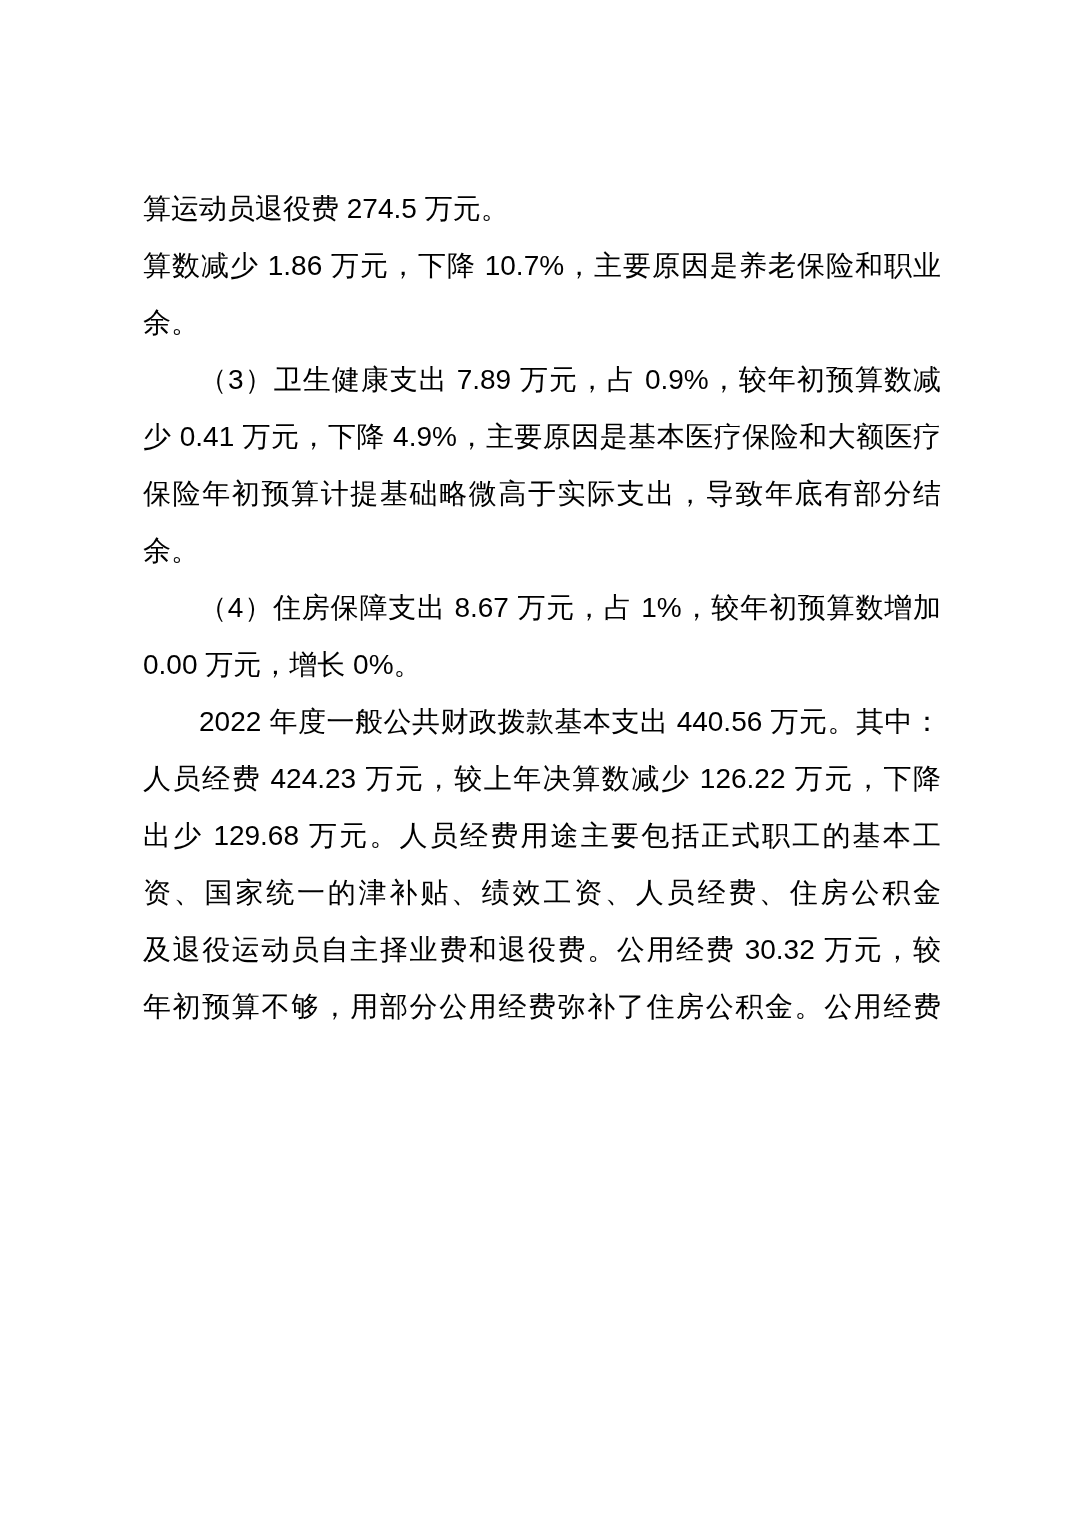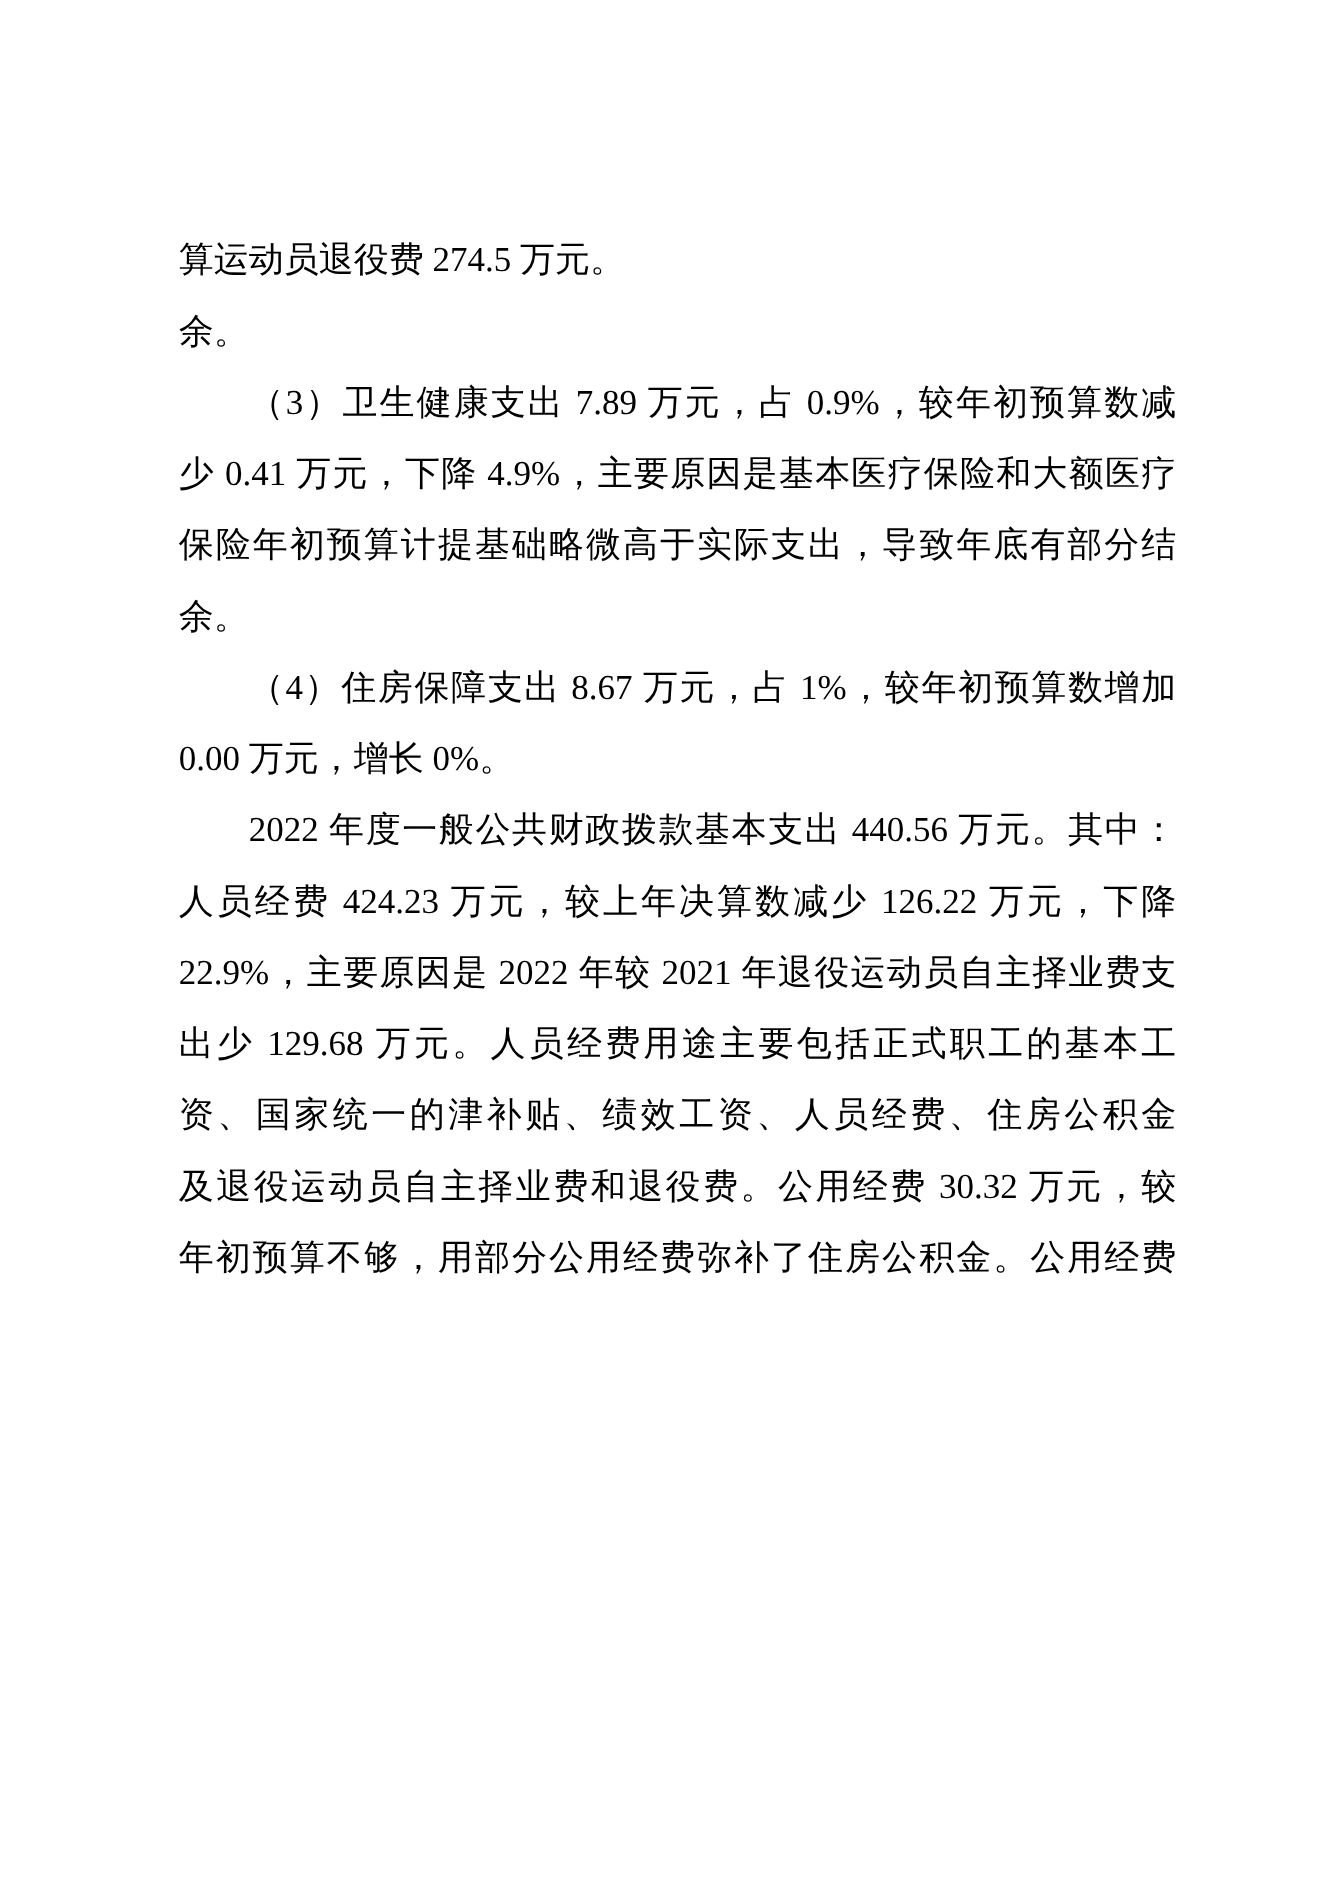--- a/index.html
+++ b/index.html
@@ -6,21 +6,21 @@
     margin: 0;
     padding: 0;
     background: #ffffff;
   }
   .page {
     position: relative;
     width: 1075px;
     height: 1323px;
     background: #ffffff;
     overflow: hidden;
-    font-family: Liberation Serif, serif;
+    font-family: Liberation Sans, sans-serif;
     color: #000000;
   }
   .text-block {
     position: absolute;
     left: 143px;
     top: 180px;
     width: 798px;
   }
   .line {
     height: 57px;
@@ -53,34 +53,34 @@
 </style>
 </head>
 <body>
 
 <div class="page">
 
   <div class="text-block">
 
     <div class="line para-end">算运动员退役费 274.5 万元。</div>
 
+    <div class="line">算数减少 1.86 万元，下降 10.7%，主要原因是养老保险和职业</div>
     <div class="line para-end">余。</div>
 
     <div class="line para-first">（3）卫生健康支出 7.89 万元，占 0.9%，较年初预算数减</div>
     <div class="line">少 0.41 万元，下降 4.9%，主要原因是基本医疗保险和大额医疗</div>
     <div class="line">保险年初预算计提基础略微高于实际支出，导致年底有部分结</div>
     <div class="line para-end">余。</div>
 
     <div class="line para-first">（4）住房保障支出 8.67 万元，占 1%，较年初预算数增加</div>
     <div class="line para-end">0.00 万元，增长 0%。</div>
 
 
     <div class="line para-first">2022 年度一般公共财政拨款基本支出 440.56 万元。其中：</div>
     <div class="line">人员经费 424.23 万元，较上年决算数减少 126.22 万元，下降</div>
-    <div class="line">22.9%，主要原因是 2022 年较 2021 年退役运动员自主择业费支</div>
     <div class="line">出少 129.68 万元。人员经费用途主要包括正式职工的基本工</div>
     <div class="line">资、国家统一的津补贴、绩效工资、人员经费、住房公积金</div>
     <div class="line">及退役运动员自主择业费和退役费。公用经费 30.32 万元，较</div>
     <div class="line">年初预算不够，用部分公用经费弥补了住房公积金。公用经费</div>
 
   </div>
 
   <div class="page-number">4</div>
 
 </div>

